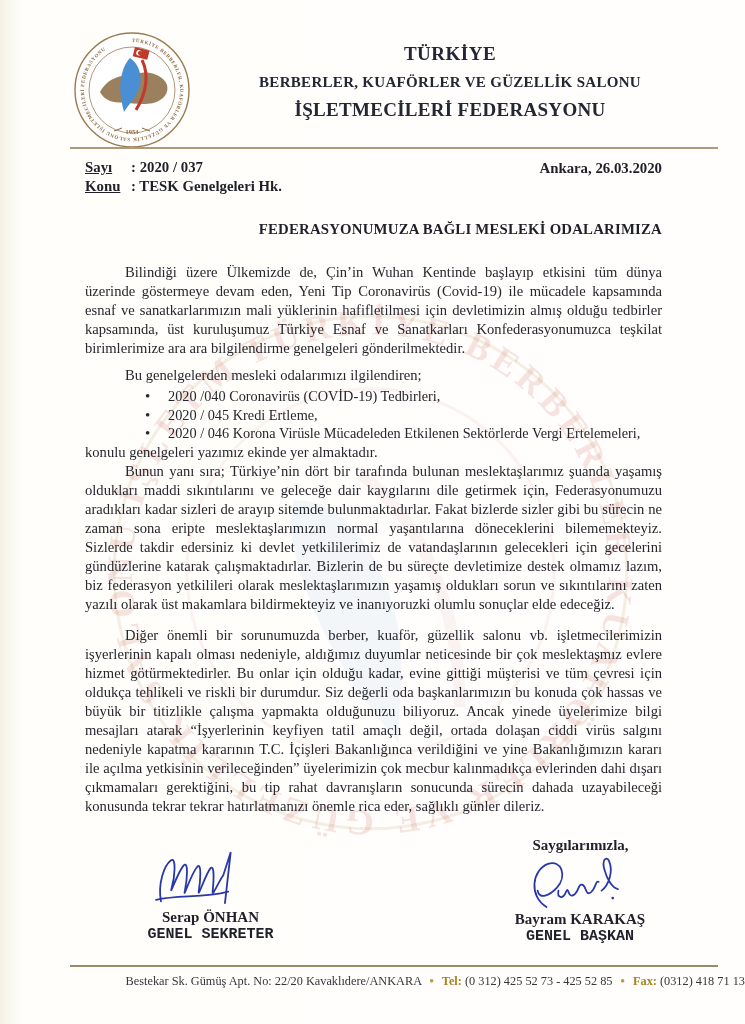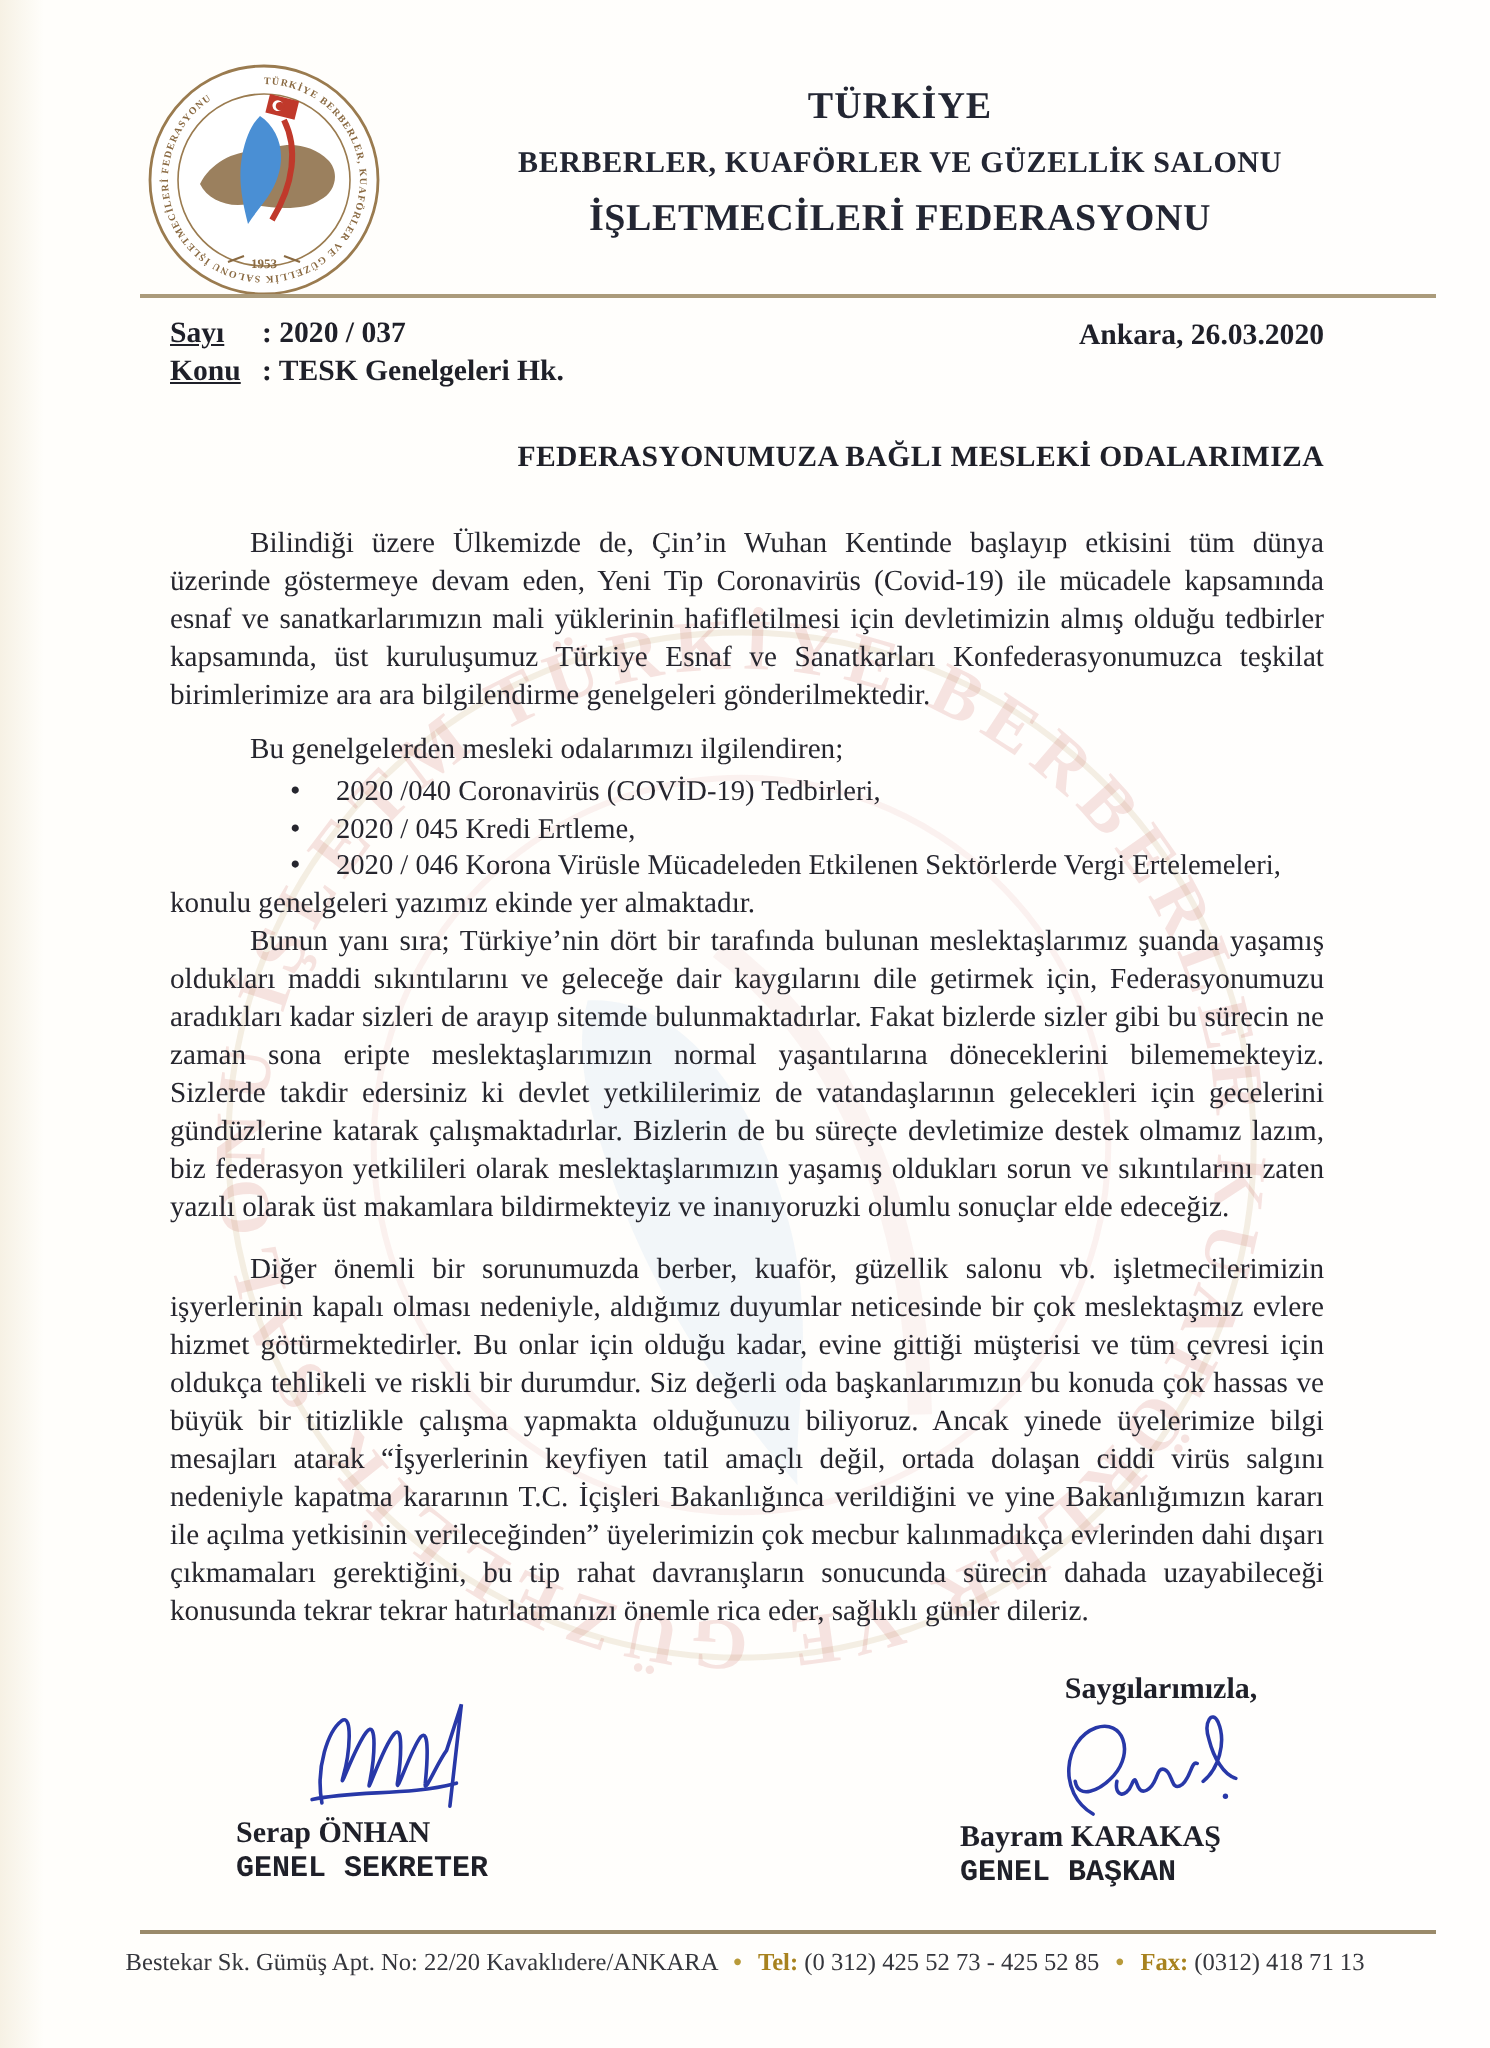--- a/index.html
+++ b/index.html
@@ -34,29 +34,29 @@
   .p1{margin-bottom:8px;}
   .list-intro{margin:0 0 2px 0;text-indent:40px;}
   .bullet-list{list-style:none;margin:0;padding:0;}
   .bullet-list li{position:relative;padding-left:83px;line-height:18.5px;white-space:nowrap;font-size:14.3px;}
   .bullet-list li::before{content:"\2022";position:absolute;left:60px;font-size:15px;}
   .list-outro{margin:0 0 0 0;text-indent:0;}
   .p2{margin-bottom:12px;}
   
   .closing{position:absolute;left:488px;top:837px;width:185px;text-align:center;
            font-weight:bold;font-size:15px;color:#1f2029;z-index:2;}
-  .sig{position:absolute;text-align:left;z-index:2;}
+  .sig{position:absolute;text-align:center;z-index:2;}
   .sig-left{left:118px;top:844px;width:185px;}
   .sig-right{left:480px;top:852px;width:200px;}
   .sig svg{display:block;margin:0 auto;}
   .sig-name{font-weight:bold;font-size:15px;line-height:18px;color:#1f2029;}
   .sig-title{font-weight:bold;font-size:15px;line-height:18px;color:#1f2029;font-family:Liberation Mono, monospace;}
   
   .footer-rule{left:70px;top:965px;width:648px;height:1.5px;background:#9a8a6a;}
-  .footer{position:absolute;left:0;top:974px;width:745px;text-align:center;
+  .footer{position:absolute;left:0;top:974px;width:745px;text-align:right;
           font-size:12.3px;color:#35363c;}
   .footer .label{color:#a8821e;font-weight:bold;}
   .footer .dot{color:#b89a3a;font-weight:bold;padding:0 5px;}
 </style>
 </head>
 <body>
 
 <div class="page">
 
   <div class="watermark">

